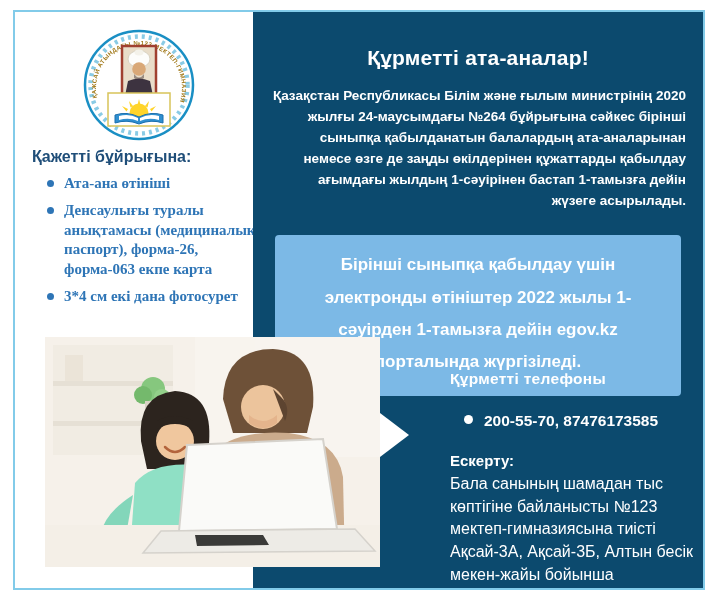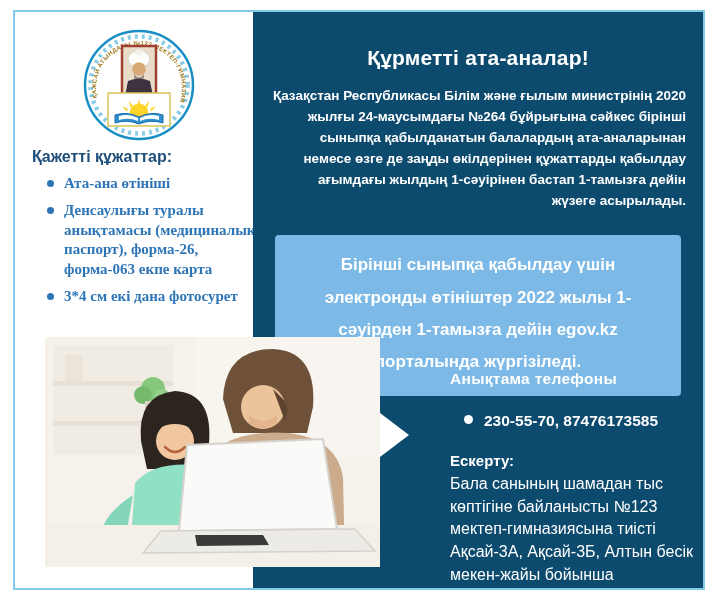--- a/index.html
+++ b/index.html
@@ -112,38 +112,38 @@
           <circle cx="56" cy="84" r="9.5"></circle>
         </g>
         <path d="M32,86 Q44,82 56,88 Q68,82 80,86 L80,94 Q68,90 56,95 Q44,90 32,94 Z" fill="#2f8fd0" stroke="#1a6fae" stroke-width="1"></path>
         <path d="M36,87 Q46,84 55,89 L55,92 Q46,88 36,91 Z" fill="#ffffff"></path>
         <path d="M76,87 Q66,84 57,89 L57,92 Q66,88 76,91 Z" fill="#ffffff"></path>
       </g>
     </svg>
   </div>
 
   <div class="docs">
-    <h2 class="docs-heading">Қажетті құжаттар:</h2>
+    <h2 class="docs-heading">Қажетті бұйрығына:</h2>
     <ul class="docs-list">
       <li>Ата-ана өтініші</li>
       <li>Денсаулығы туралы анықтамасы (медициналық паспорт), форма-26, форма-063 екпе карта</li>
       <li>3*4 см екі дана фотосурет</li>
     </ul>
   </div>
 
   <div class="panel">
     <h1 class="greeting">Құрметті ата-аналар!</h1>
     <p class="body-par">Қазақстан Республикасы Білім және ғылым министрінің 2020 жылғы 24-маусымдағы №264 бұйрығына сәйкес бірінші сыныпқа қабылданатын балалардың ата-аналарынан немесе өзге де заңды өкілдерінен құжаттарды қабылдау ағымдағы жылдың 1-сәуірінен бастап 1-тамызға дейін жүзеге асырылады.</p>
     <div class="highlight-box">Бірінші сыныпқа қабылдау үшін электронды өтініштер 2022 жылы 1-сәуірден 1-тамызға дейін egov.kz порталында жүргізіледі.</div>
 
     <div class="contact">
-      <h3 class="contact-heading">Анықтама  телефоны</h3>
+      <h3 class="contact-heading">Құрметті  телефоны</h3>
       <div class="phone-row">
         <span class="dot"></span>
-        <span>230-55-70, 87476173585</span>
+        <span>200-55-70, 87476173585</span>
       </div>
       <div class="note-heading">Ескерту:</div>
       <div class="note-body">Бала санының шамадан тыс көптігіне байланысты №123 мектеп-гимназиясына тиісті Ақсай-3А, Ақсай-3Б, Алтын бесік мекен-жайы бойынша орналасқан балалар ғана қабылданады.</div>
     </div>
   </div>
 
   <div class="photo">
     <svg viewBox="0 0 335 230" xmlns="http://www.w3.org/2000/svg" preserveAspectRatio="none">
       <rect x="0" y="0" width="335" height="230" fill="#f6f1ea"></rect>
 

